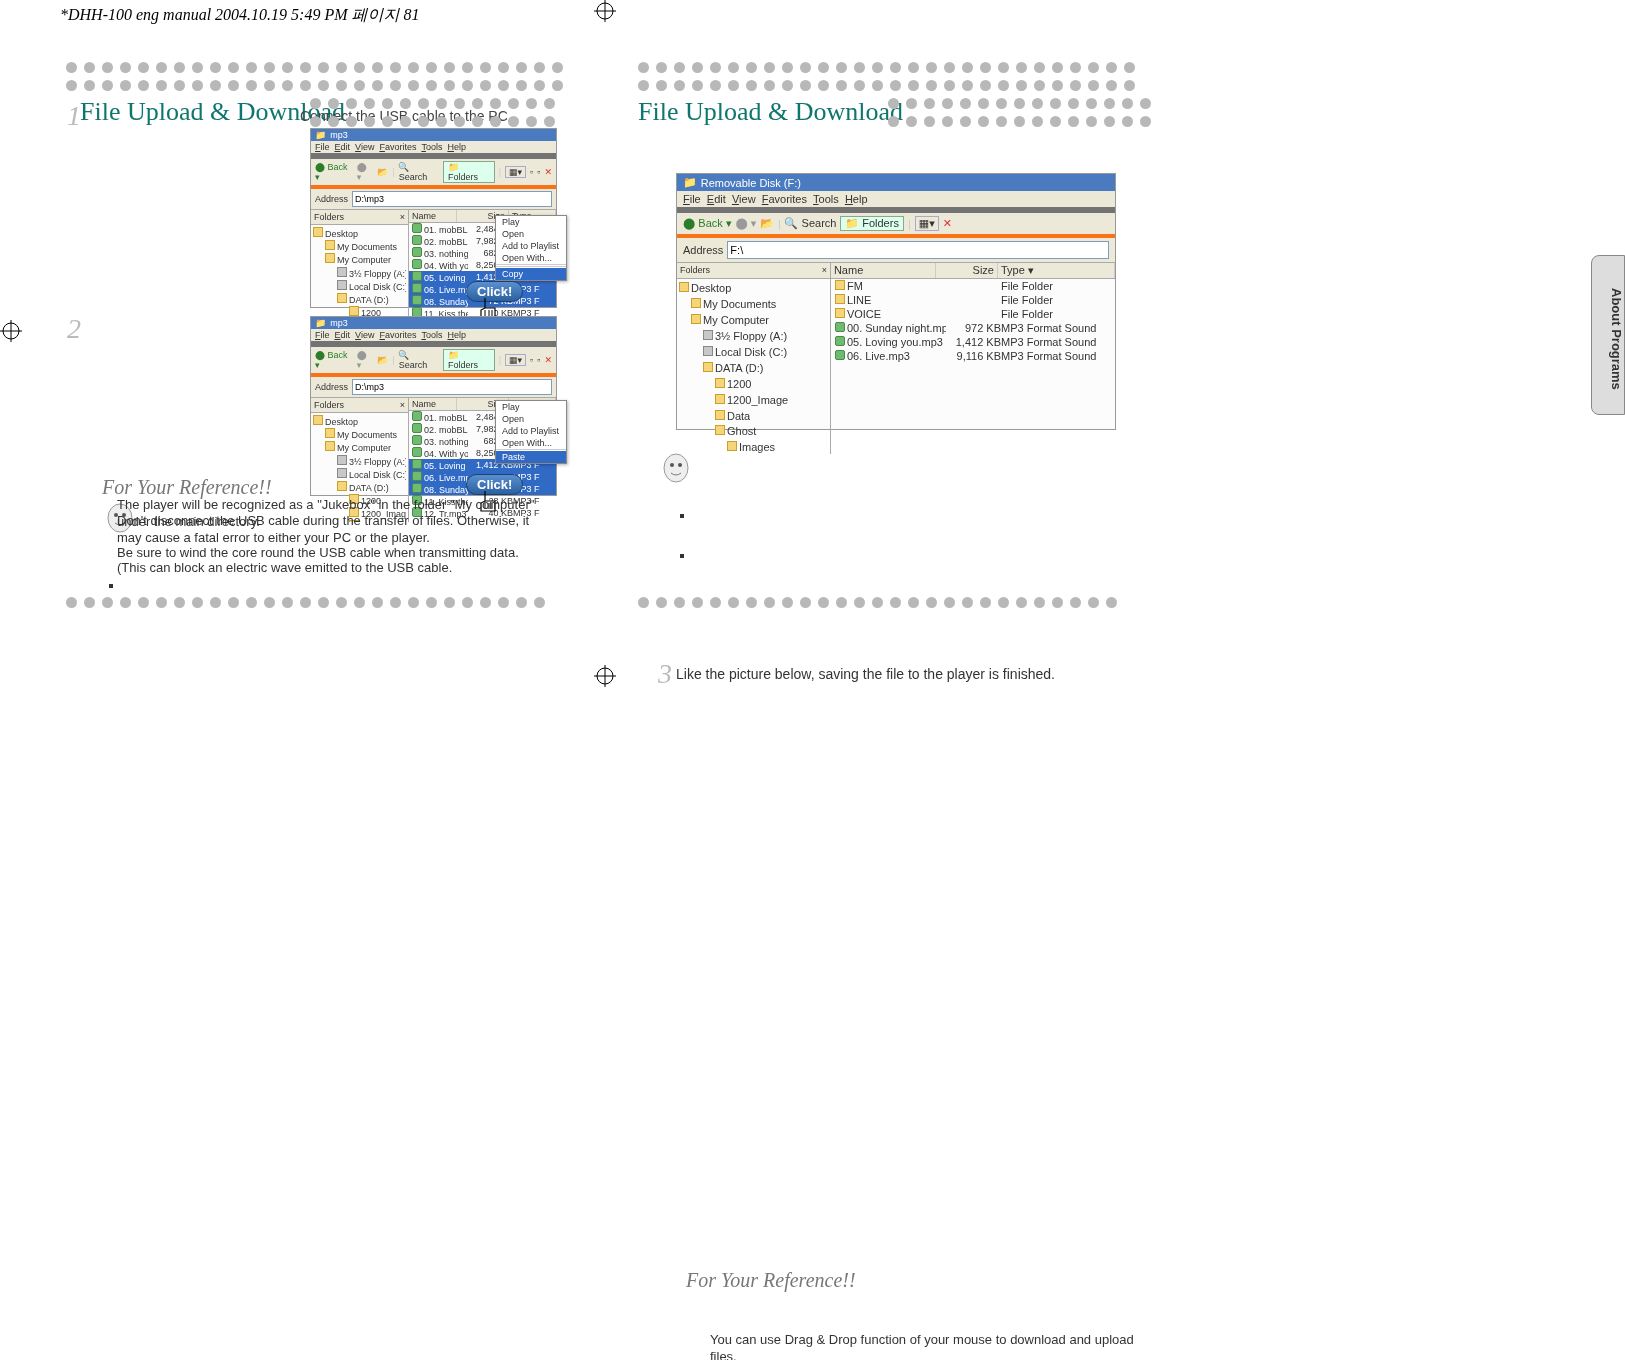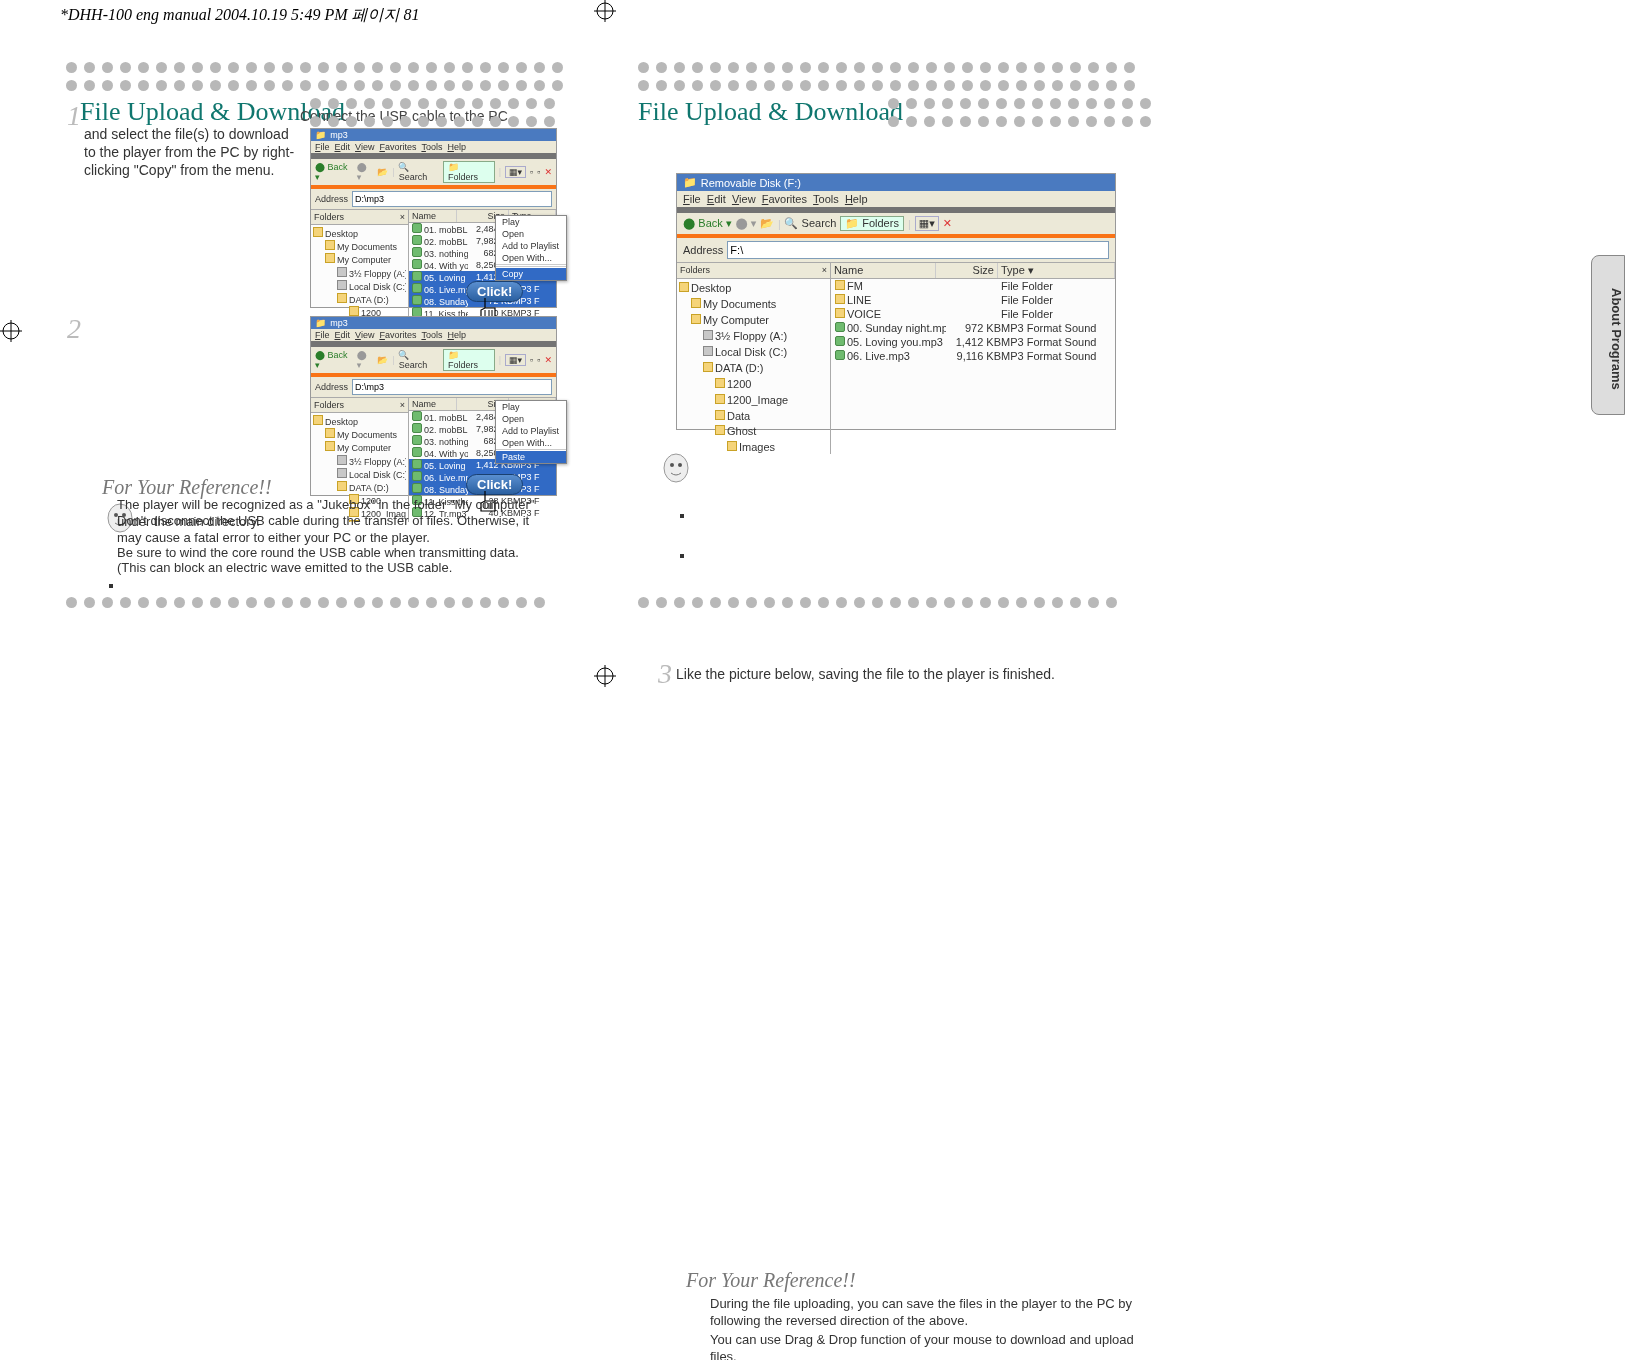--- a/index.html
+++ b/index.html
@@ -382,21 +382,20 @@
       <span class="dot"></span>
       <span class="dot"></span>
       <span class="dot"></span>
       <span class="dot"></span>
       <span class="dot"></span>
       <span class="dot"></span>
       <span class="dot"></span>
     </div>
 
   <div class="step-num" style="left:67px; top:100px;">1</div>
-  <div class="body-text" style="left:84px; top:125px; width:215px;">and select the file(s) to download to the player from the PC by right-clicking "Copy" from the menu.</div>
 
   <div class="step-num" style="left:67px; top:313px;">2</div>
 
   <div class="screenshot" style="left:310px; top:128px; width:245px; height:178px;" id="ss1">
       <div class="ss-title">
         <span>📁</span>
         <span>mp3</span>
       </div>
       <div class="ss-menu"><u>F</u>ile&nbsp;&nbsp;<u>E</u>dit&nbsp;&nbsp;<u>V</u>iew&nbsp;&nbsp;<u>F</u>avorites&nbsp;&nbsp;<u>T</u>ools&nbsp;&nbsp;<u>H</u>elp</div>
       <div class="ss-toolbar">
@@ -877,18 +876,17 @@
       <span class="dot"></span>
       <span class="dot"></span>
       <span class="dot"></span>
       <span class="dot"></span>
       <span class="dot"></span>
       <span class="dot"></span>
     </div>
   <div style="position:absolute; left:1124px; top:590px;"><span class="dot big"></span></div>
 
   <div class="ref-heading" style="left:686px; top:1269px;">For Your Reference!!</div>
-  <div class="body-text" style="left:710px; top:1296px; width:440px; font-size:13px;">During the file uploading, you can save the files in the player to the PC by following the reversed direction of the above.</div>
   <div class="body-text" style="left:710px; top:1332px; width:440px; font-size:13px;">You can use Drag &amp; Drop function of your mouse to download and upload files.</div>
 
   <div class="side-tab">About Programs</div>
 
 </div>
 
 </body></html>

